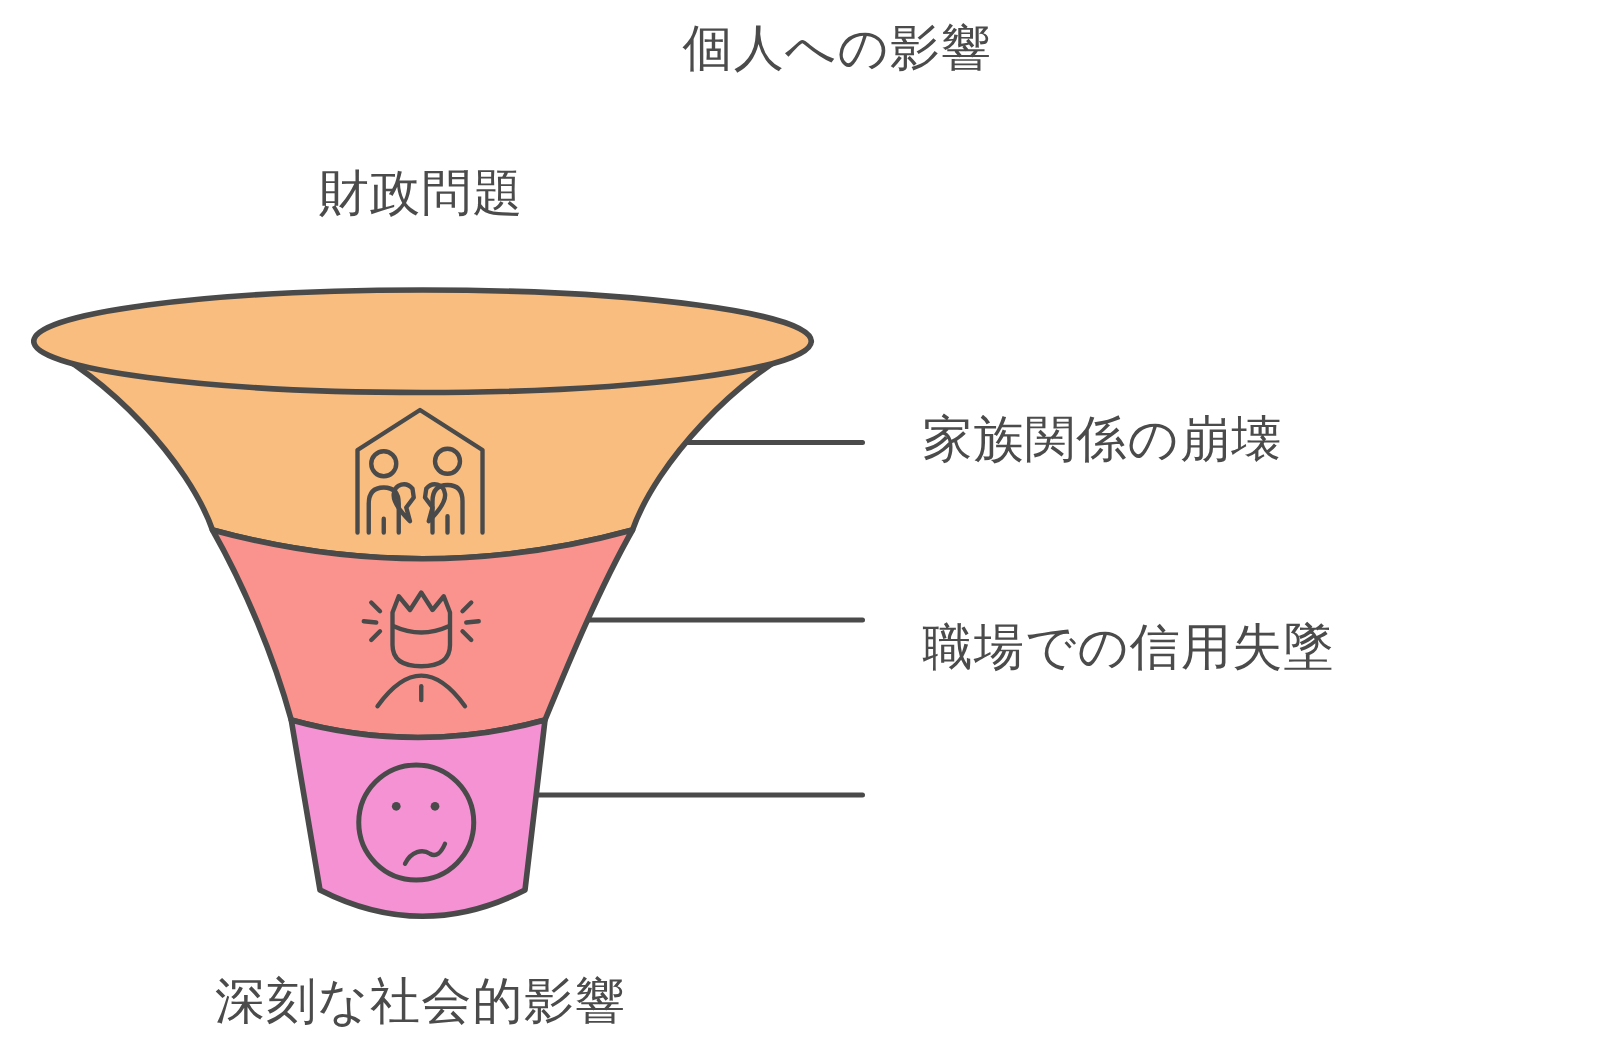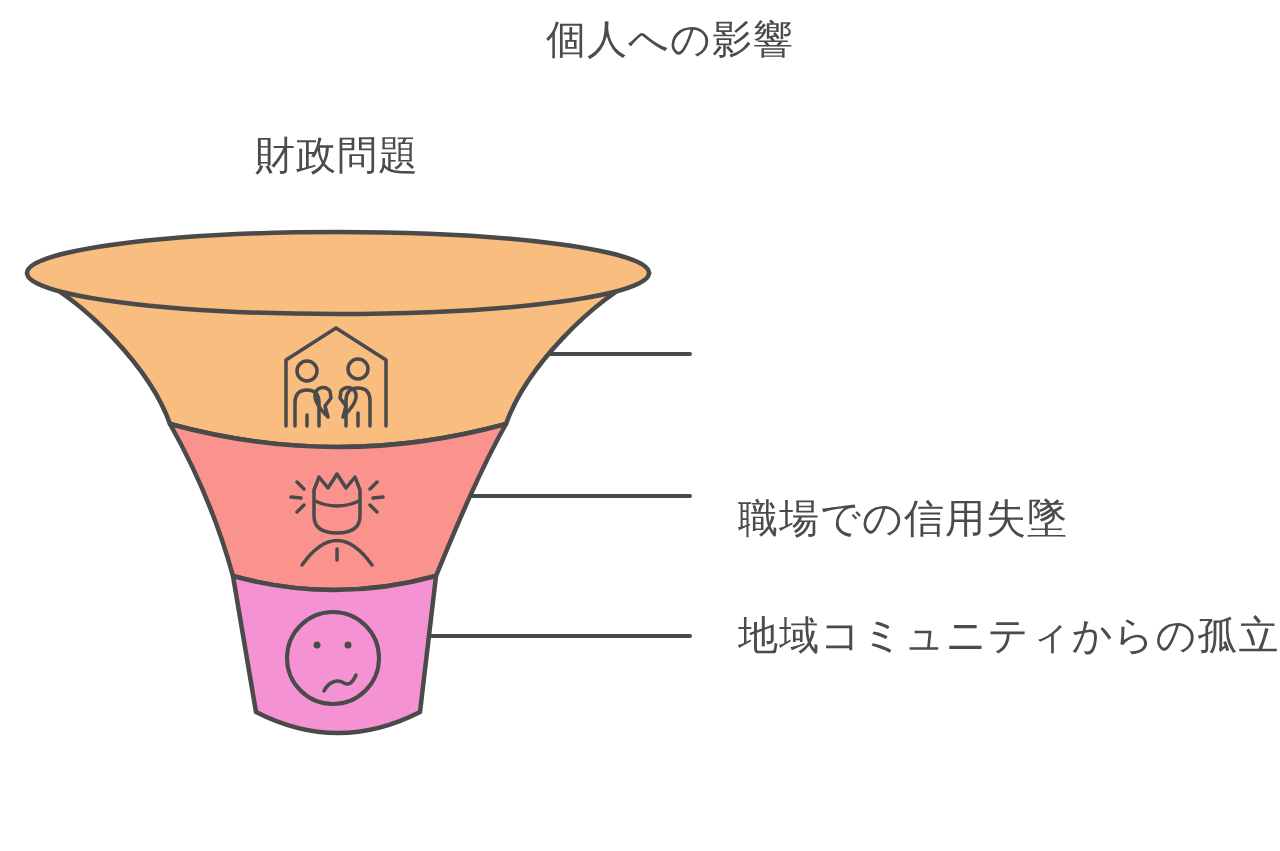--- a/index.html
+++ b/index.html
@@ -65,18 +65,19 @@
       <circle class="icon-dot" cx="317" cy="645" r="3.5"></circle>
       <circle class="icon-dot" cx="348" cy="645" r="3.5"></circle>
       <path class="icon" d="M324,691 C329,681 338,679 344,683 C349,686 353,682 356,675"></path>
     </g>
   </svg>
 
   <div class="lbl" style="left:546px; top:17px;">個人への影響</div>
 
   <div class="lbl" style="left:255px; top:137px;font-family:Liberation Mono, monospace;">財政問題</div>
 
+  <div class="lbl" style="left:738px; top:330px;">家族関係の崩壊</div>
 
   <div class="lbl" style="left:738px; top:496px;">職場での信用失墜</div>
 
-  <div class="lbl" style="left:738px; top:613px;">地域コミュニティからの孤立</div>
 
+  <div class="lbl" style="left:172px; top:779px;">深刻な社会的影響</div>
 </div>
 
 </body></html>

